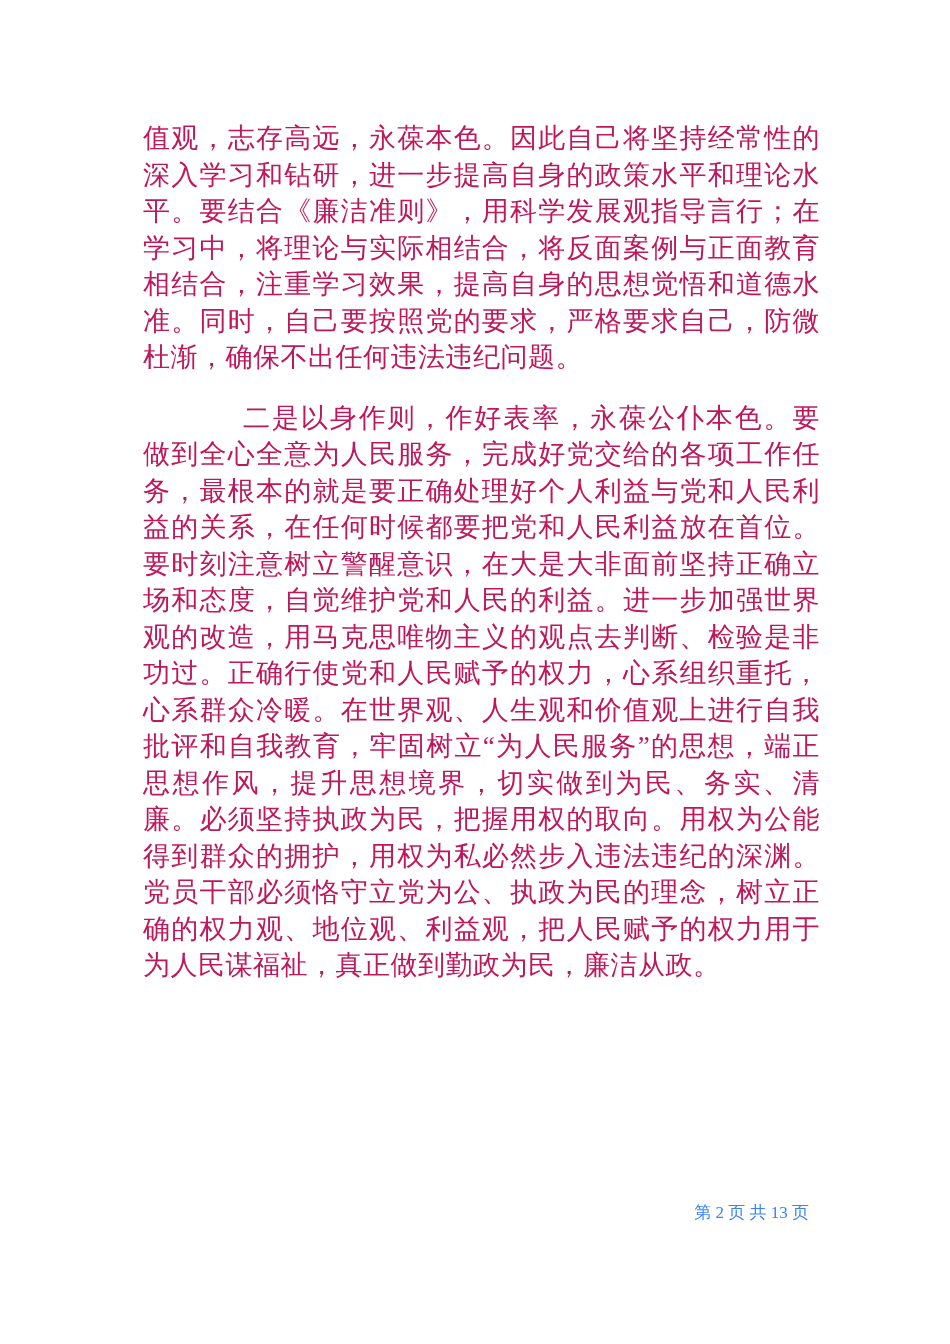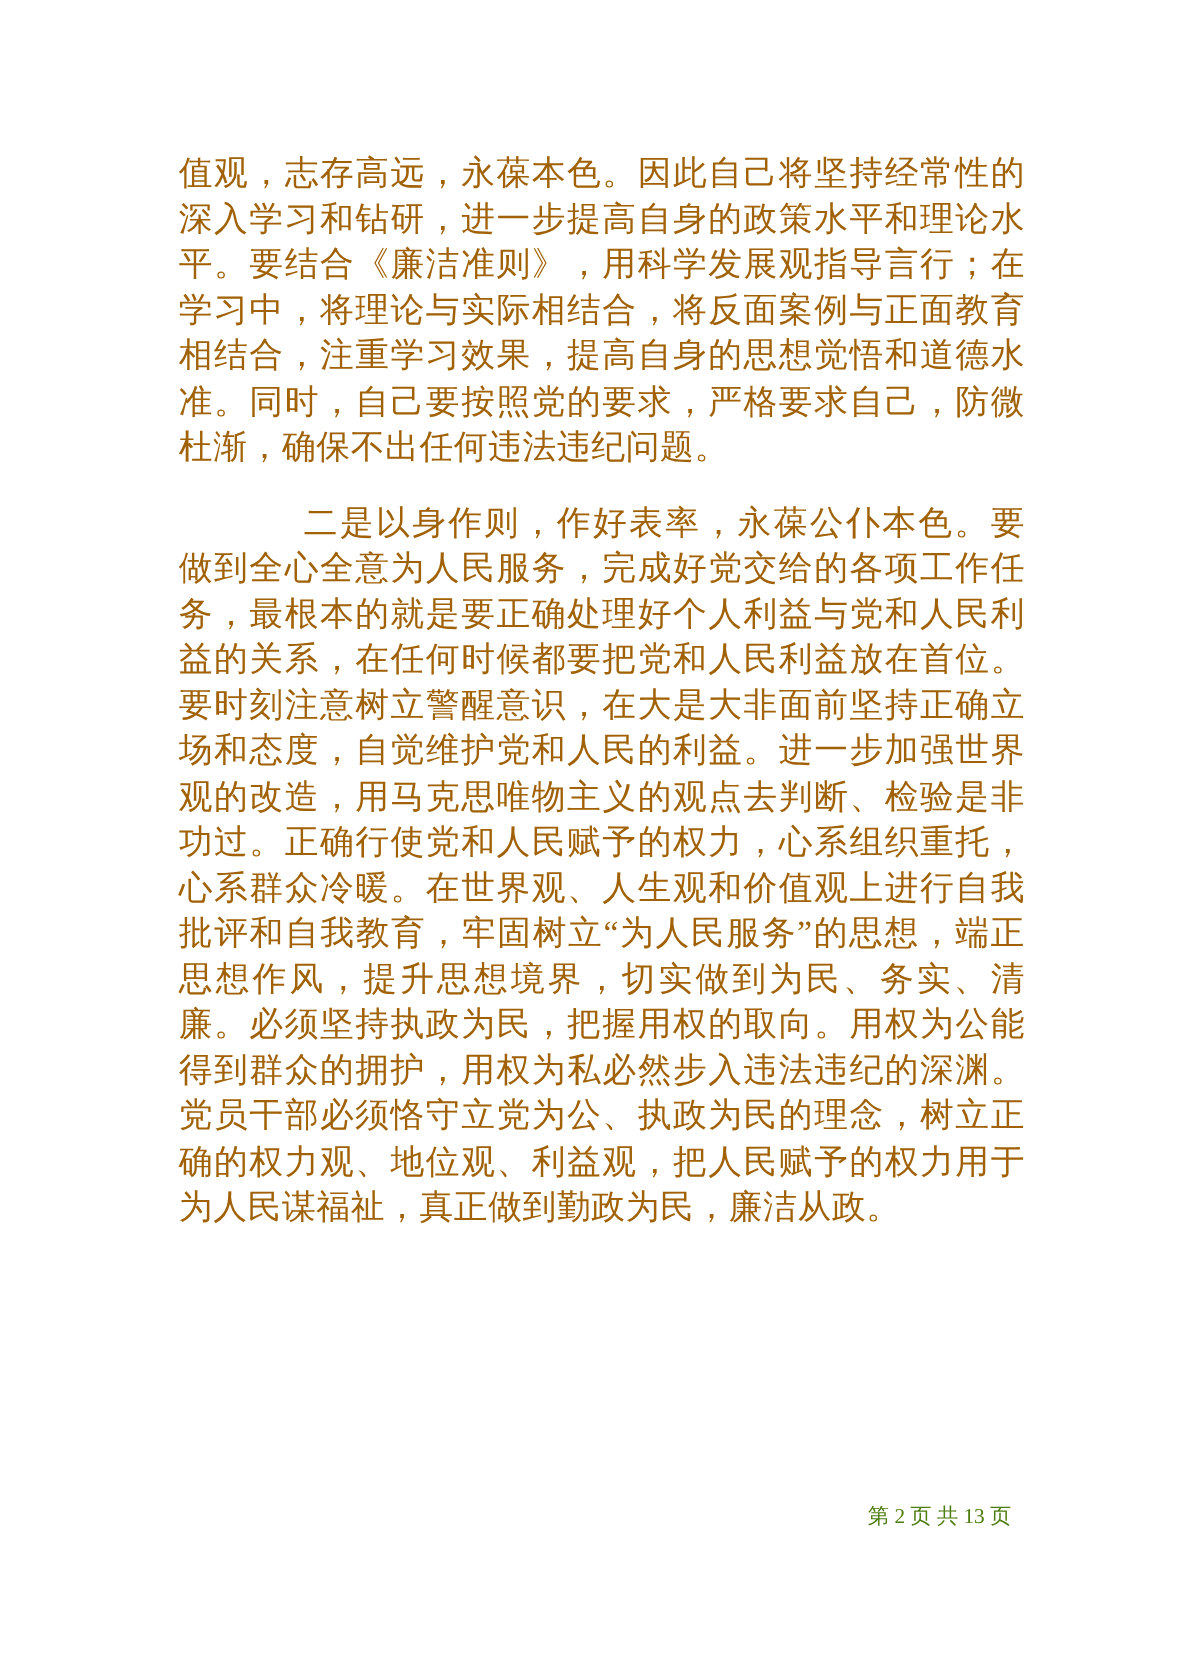--- a/index.html
+++ b/index.html
@@ -15,39 +15,39 @@
     overflow: hidden;
     font-family: "Liberation Serif", "DejaVu Serif", serif;
   }
   .text-block {
     position: absolute;
     left: 143px;
     top: 120px;
     width: 677px;
     font-size: 27px;
     line-height: 36.5px;
-    color: #a16207;
+    color: #be185d;
     text-align: justify;
     letter-spacing: 0.5px;
   }
   .text-block p {
     margin: 0;
     padding: 0;
   }
   .text-block p.indent {
     text-indent: 100px;
     margin-top: 24px;
   }
   .footer {
     position: absolute;
     top: 1202px;
     right: 141px;
     font-size: 17px;
     line-height: 22px;
-    color: #4d7c0f;
+    color: #3b82f6;
     font-family: "Liberation Serif", "DejaVu Serif", serif;
   }
 </style>
 </head>
 <body>
 
 <div class="page">
 
   <div class="text-block">
     <p>值观，志存高远，永葆本色。因此自己将坚持经常性的深入学习和钻研，进一步提高自身的政策水平和理论水平。要结合《廉洁准则》，用科学发展观指导言行；在学习中，将理论与实际相结合，将反面案例与正面教育相结合，注重学习效果，提高自身的思想觉悟和道德水准。同时，自己要按照党的要求，严格要求自己，防微杜渐，确保不出任何违法违纪问题。</p>

